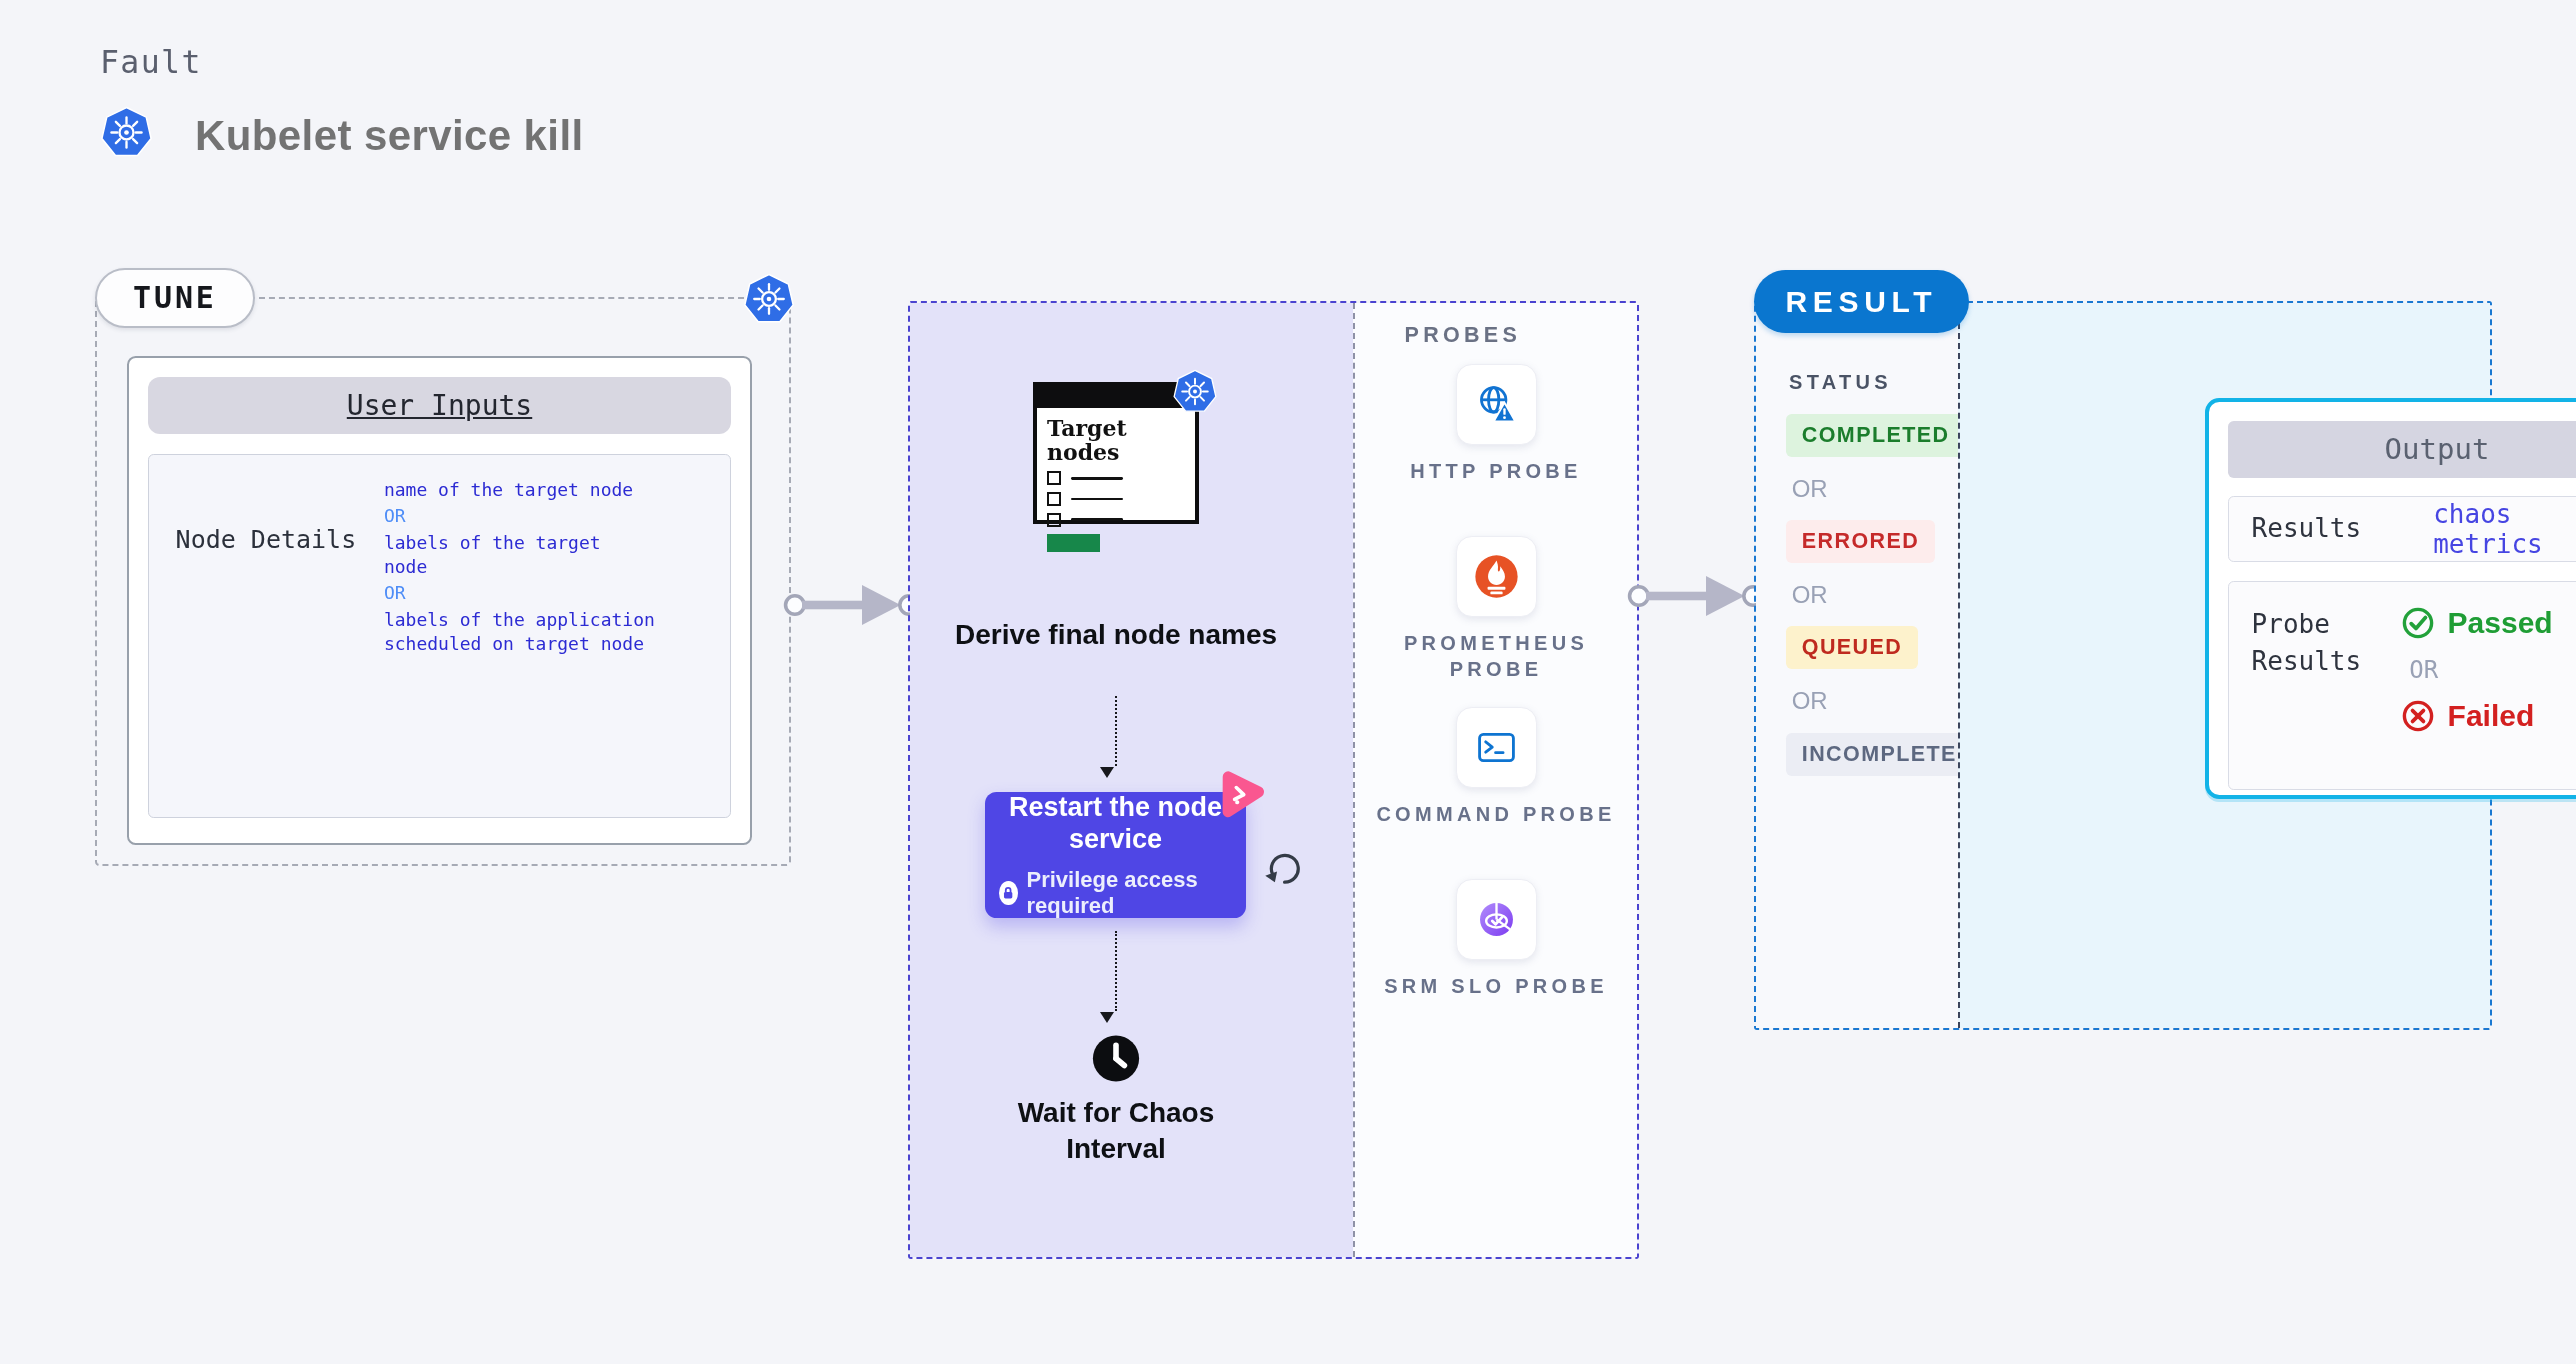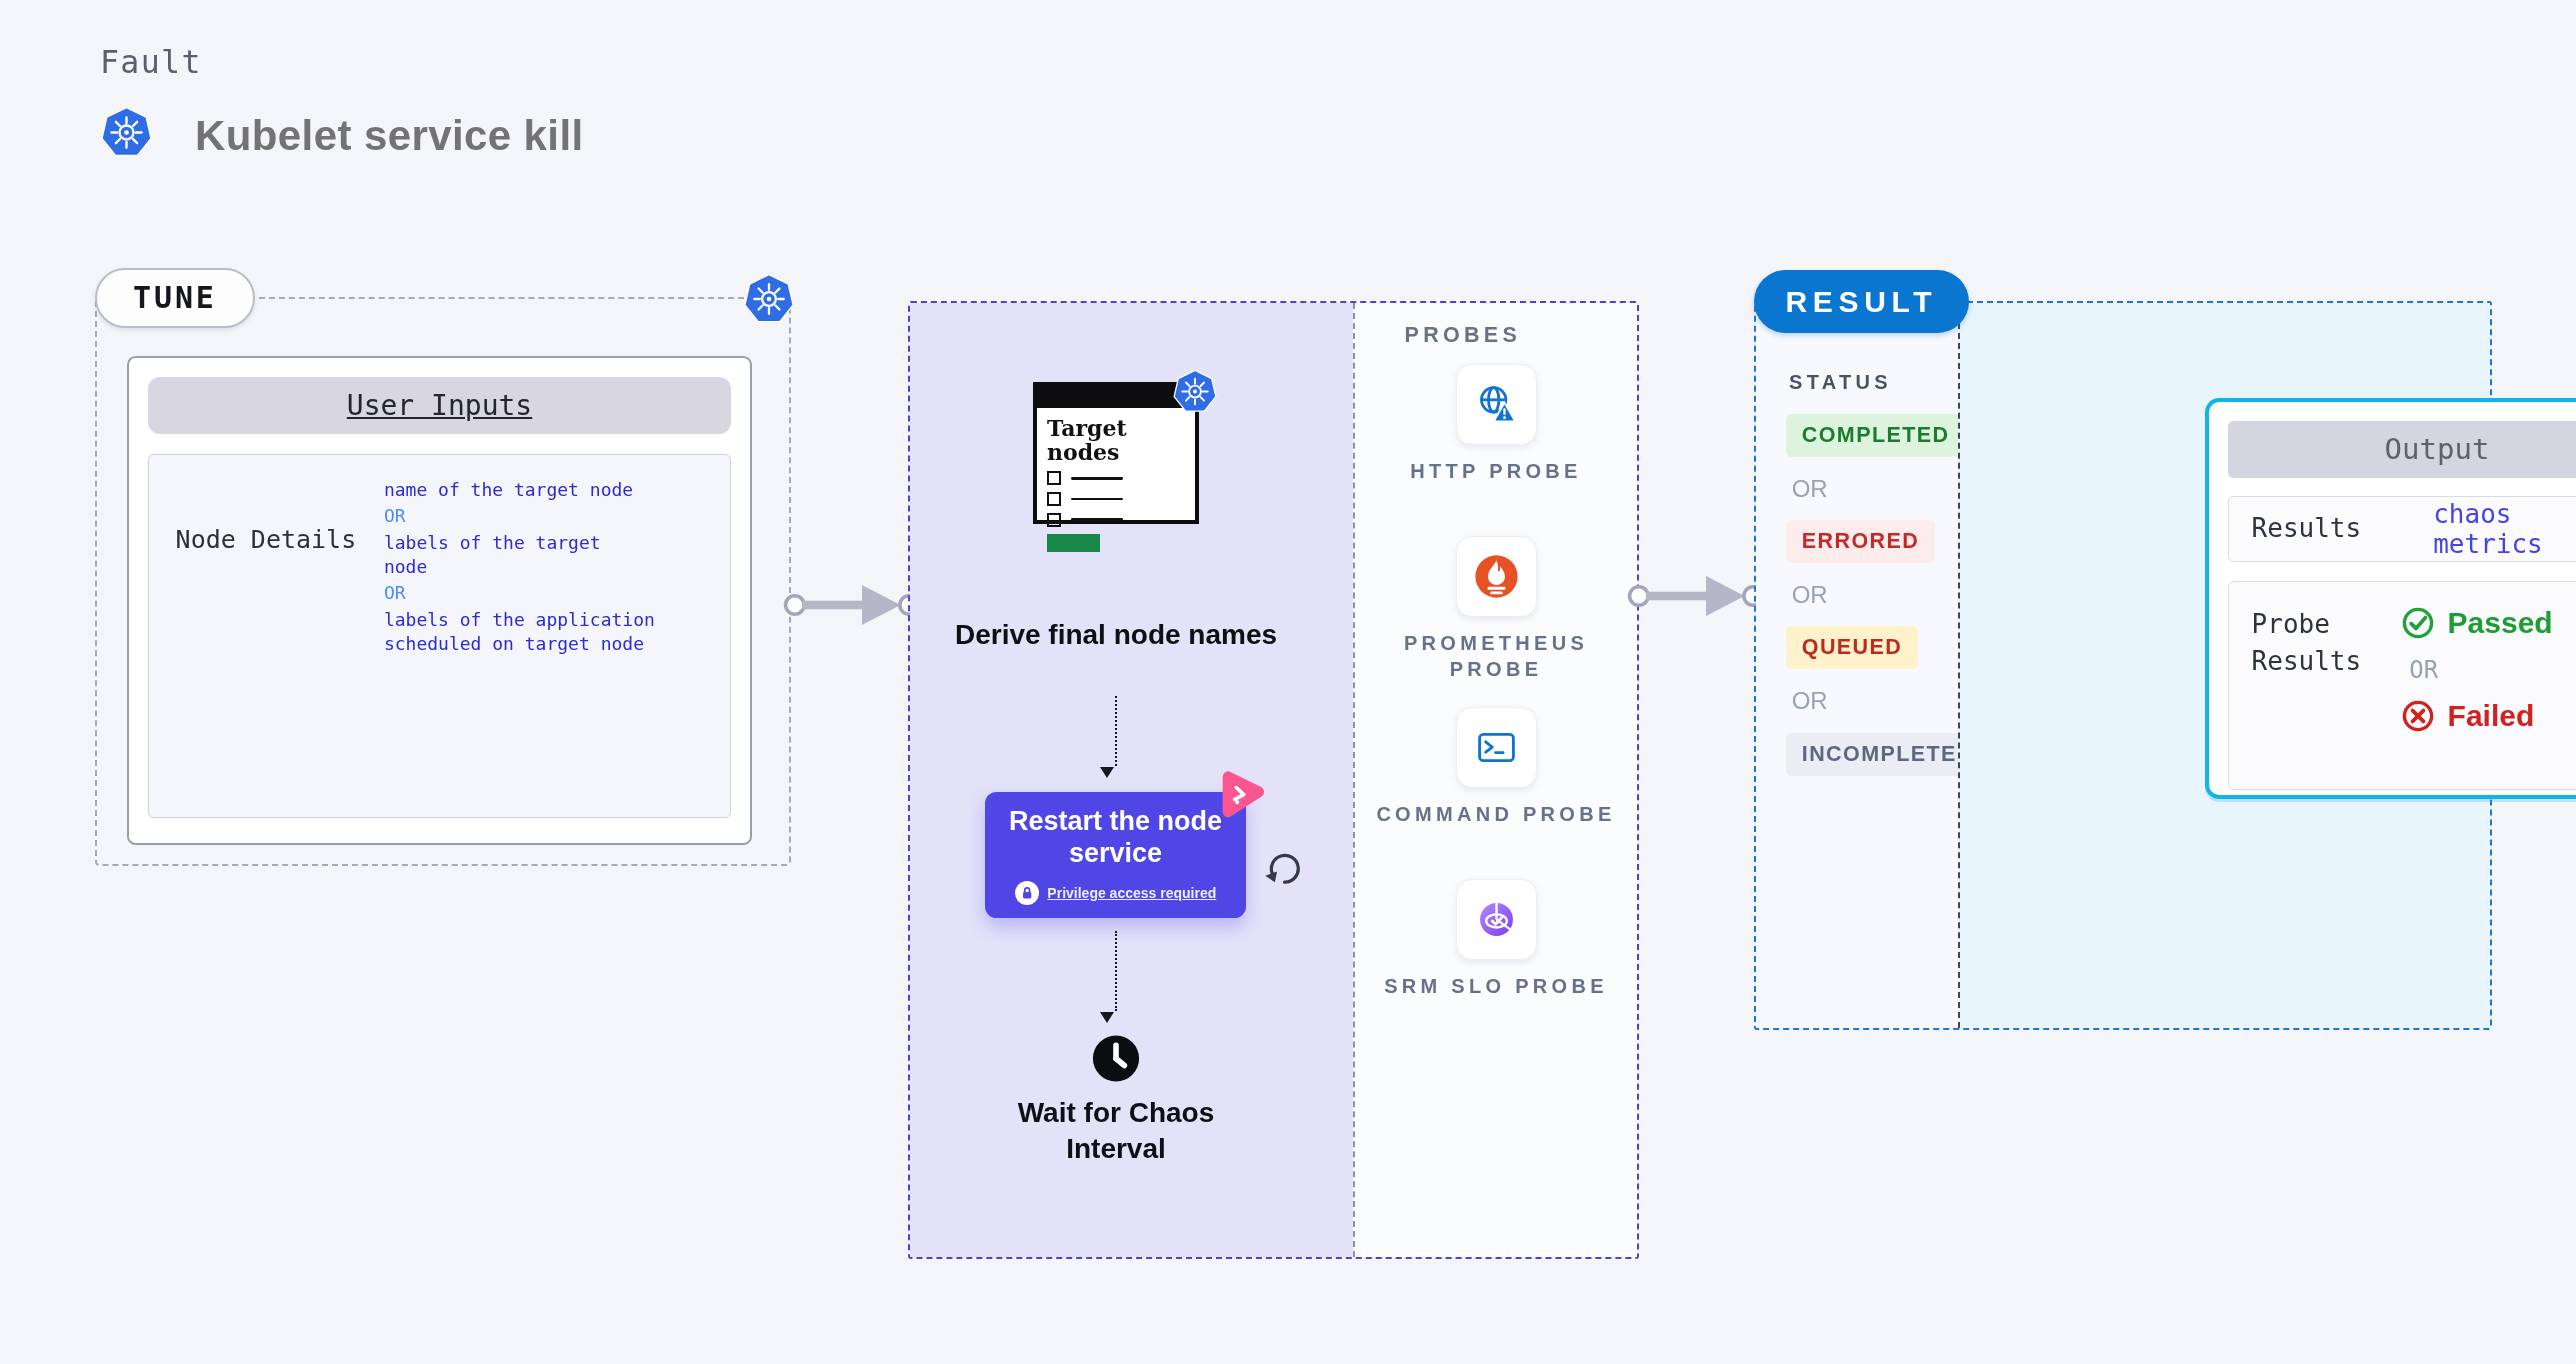--- a/index.html
+++ b/index.html
@@ -62,21 +62,21 @@
   .vline{width:0;border-left:2.9px dotted #17181c;}
   .vhead{width:0;height:0;border-left:7.2px solid transparent;border-right:7.2px solid transparent;
     border-top:11.5px solid #17181c;margin-left:-8.6px;}
 
   .restart-card{left:75px;width:261px;height:126px;background:#4f46e5;border-radius:11.5px;
     box-shadow:0 8.6px 17px rgba(79,70,229,.28);display:flex;flex-direction:column;align-items:center;
     justify-content:center;padding:7.2px 14.3px;}
   .restart-title{color:#ffffff;font-size:27px;font-weight:bold;text-align:center;line-height:1.2;}
   .restart-note{display:flex;align-items:center;margin-top:11.5px;gap:8.6px;}
   .lock-bubble{width:24px;height:24px;border-radius:50%;background:#ffffff;display:flex;align-items:center;justify-content:center;}
-  .restart-note-text{color:#eceefc;font-size:14px;font-weight:bold;text-decoration:underline;}
+  .restart-note-text{color:#eceefc;font-size:22px;font-weight:bold;}
 
   .wait-label{font-size:28px;font-weight:bold;color:#0e1014;text-align:center;line-height:1.3;width:301px;}
 
   .probes-title{left:21.5px;top:20px;font-size:21.5px;font-weight:bold;color:#6a7184;letter-spacing:4.3px;margin-left:28px;}
   .probe-list{position:absolute;left:0;right:0;top:61px;display:flex;flex-direction:column;align-items:center;gap:8.6px;}
   .probe-item{height:163px;display:flex;flex-direction:column;align-items:center;}
   .probe-card{width:81px;height:81px;background:#ffffff;border:0.7px solid #edeef4;border-radius:15.8px;
     box-shadow:0 2.1px 7.2px rgba(125,132,160,.16);display:flex;align-items:center;justify-content:center;}
   .probe-label{margin-top:13px;width:244px;text-align:center;font-size:20px;font-weight:bold;
     color:#68718a;letter-spacing:4.3px;line-height:1.32;}

